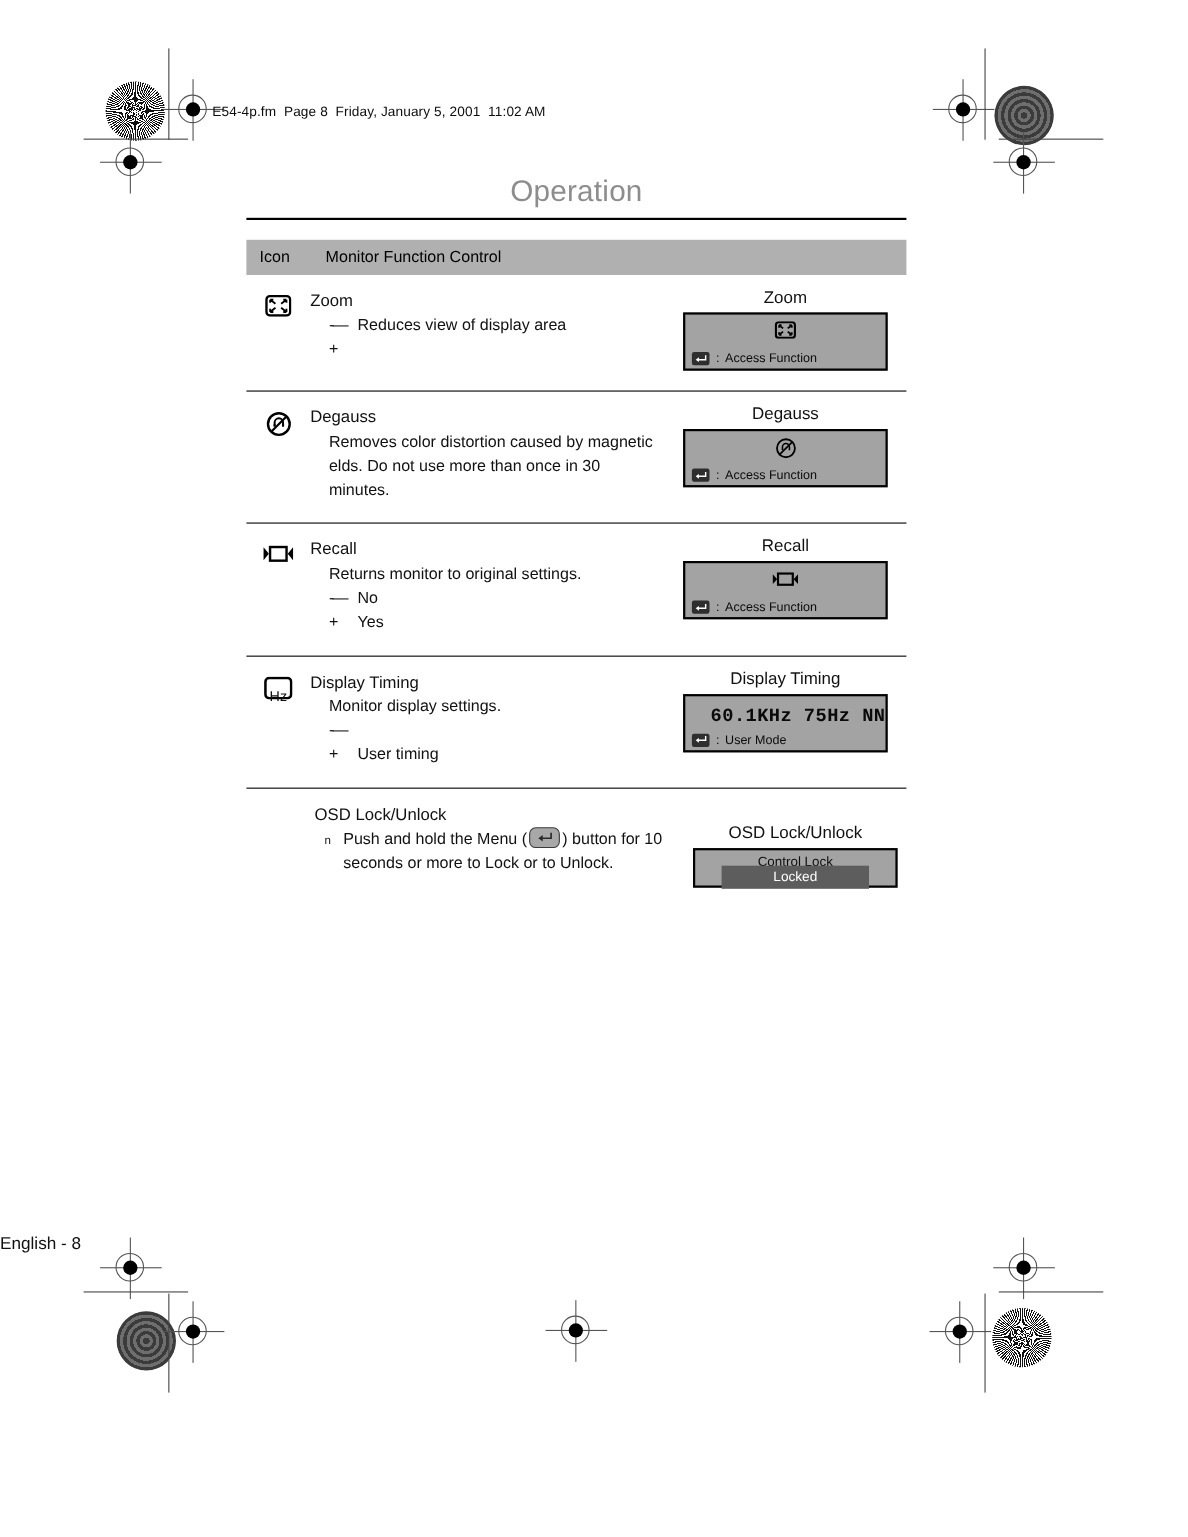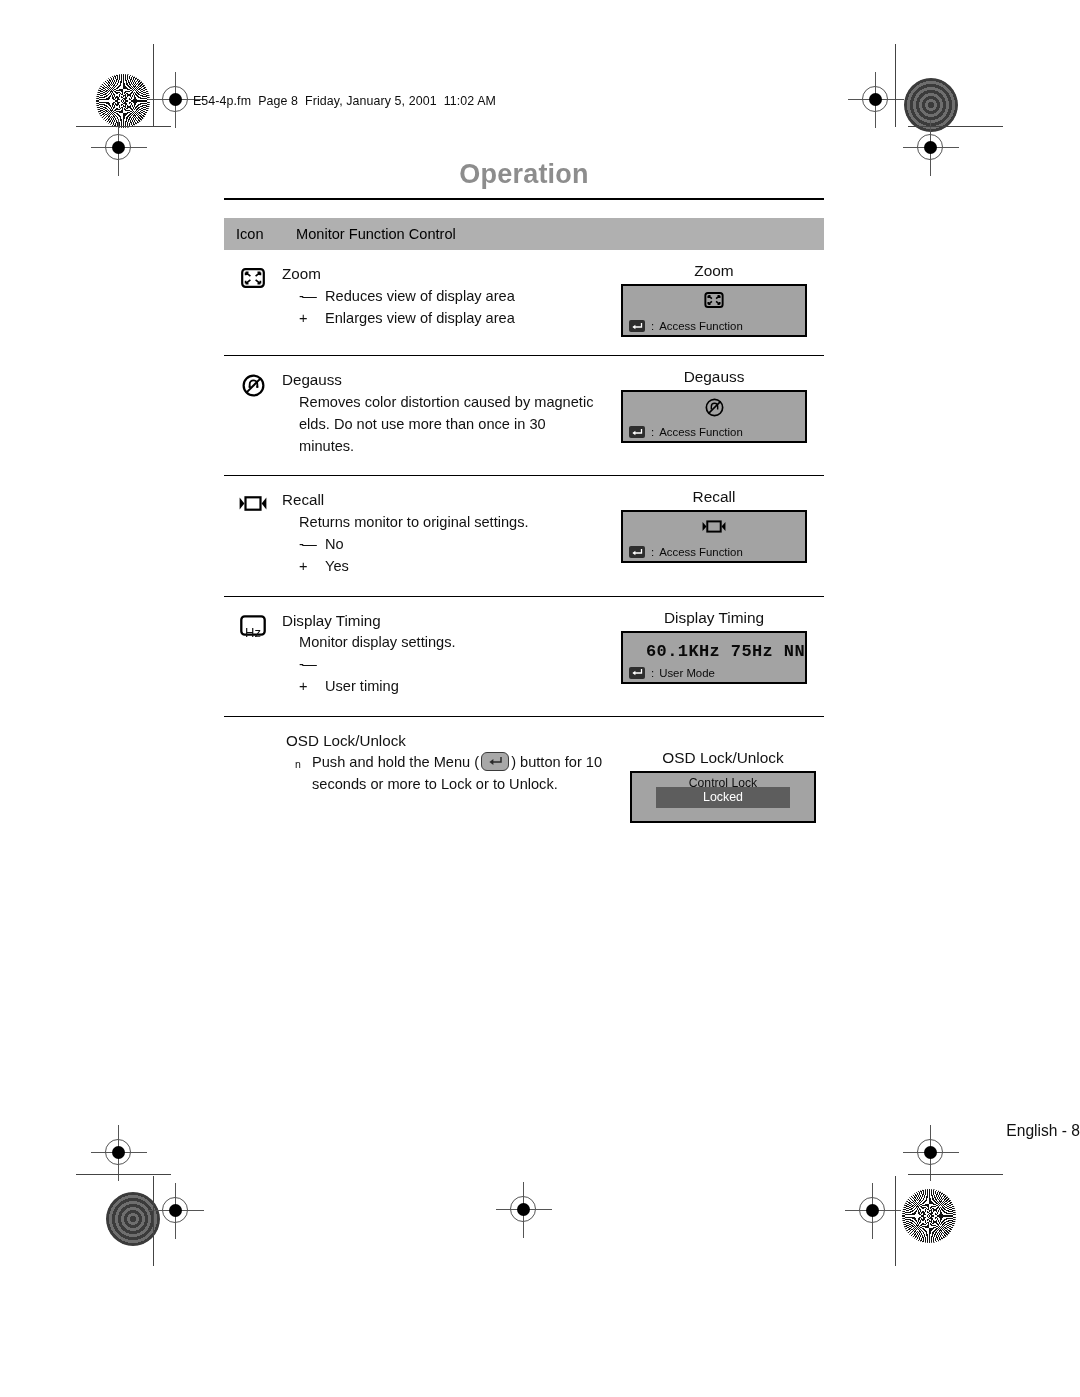--- a/index.html
+++ b/index.html
@@ -84,21 +84,20 @@
     width: 600px;
   }
 
   .page-title {
     font-size: 27px;
     color: #8d8d8d;
     text-align: center;
     line-height: 1.1;
     padding-bottom: 6px;
     letter-spacing: .2px;
-    font-weight: bold;
   }
   .title-rule {
     height: 2.6px;
     background: #000;
     margin: 2px 0 18px 0;
   }
 
   .table-head {
     background: #b0b0b0;
     height: 32px;
@@ -240,21 +239,21 @@
     top: 9px;
     text-align: right;
     font-family: "Liberation Mono", monospace;
     font-size: 17px;
     font-weight: bold;
     color: #0a0a0a;
     letter-spacing: .4px;
   }
 
   .osd-box.lock {
-    height: 52px;
+    height: 36px;
   }
   .osd-lock-title {
     position: absolute;
     left: 0; right: 0; top: 3px;
     text-align: center;
     font-size: 12.2px;
     color: #0d0d0d;
   }
   .osd-lock-bar {
     position: absolute;
@@ -267,21 +266,21 @@
     justify-content: center;
     font-size: 12.4px;
     color: #ffffff;
   }
 
   
   .footer {
     position: absolute;
     left: 0; right: 0;
     top: 1122px;
-    text-align: right;
+    text-align: left;
     font-size: 15.6px;
     color: #111;
   }
 </style>
 </head>
 <body>
 
 <div class="starburst" style="left:96px; top:74px;"></div>
 <div class="regmark" style="left:148px; top:72px;">
   <div class="vline"></div>
@@ -379,21 +378,20 @@
       </span>
     </div>
     <div class="cell-text">
       <div class="fn-name">Zoom</div>
       <div class="bullet-line">
         <span class="mk dash">-—</span>
         <span class="tx">Reduces view of display area</span>
       </div>
       <div class="bullet-line">
         <span class="mk">+</span>
-        <span class="tx">Enlarges view of display area</span>
       </div>
     </div>
     <div class="cell-osd">
       <div class="osd-label">Zoom</div>
       <div class="osd-box">
         <div class="osd-glyph">
           <span>
             <svg width="20" height="16" viewBox="0 0 24 20">
               <rect x="1.2" y="1.2" width="21.6" height="17.6" rx="3.2" fill="#a3a3a3" stroke="#000" stroke-width="2.4"></rect>
               <path d="M4.8 4.6 L9.4 8.2 M4.8 4.6 L4.8 7.4 M4.8 4.6 L7.6 4.6" stroke="#000" stroke-width="2" fill="none"></path>

